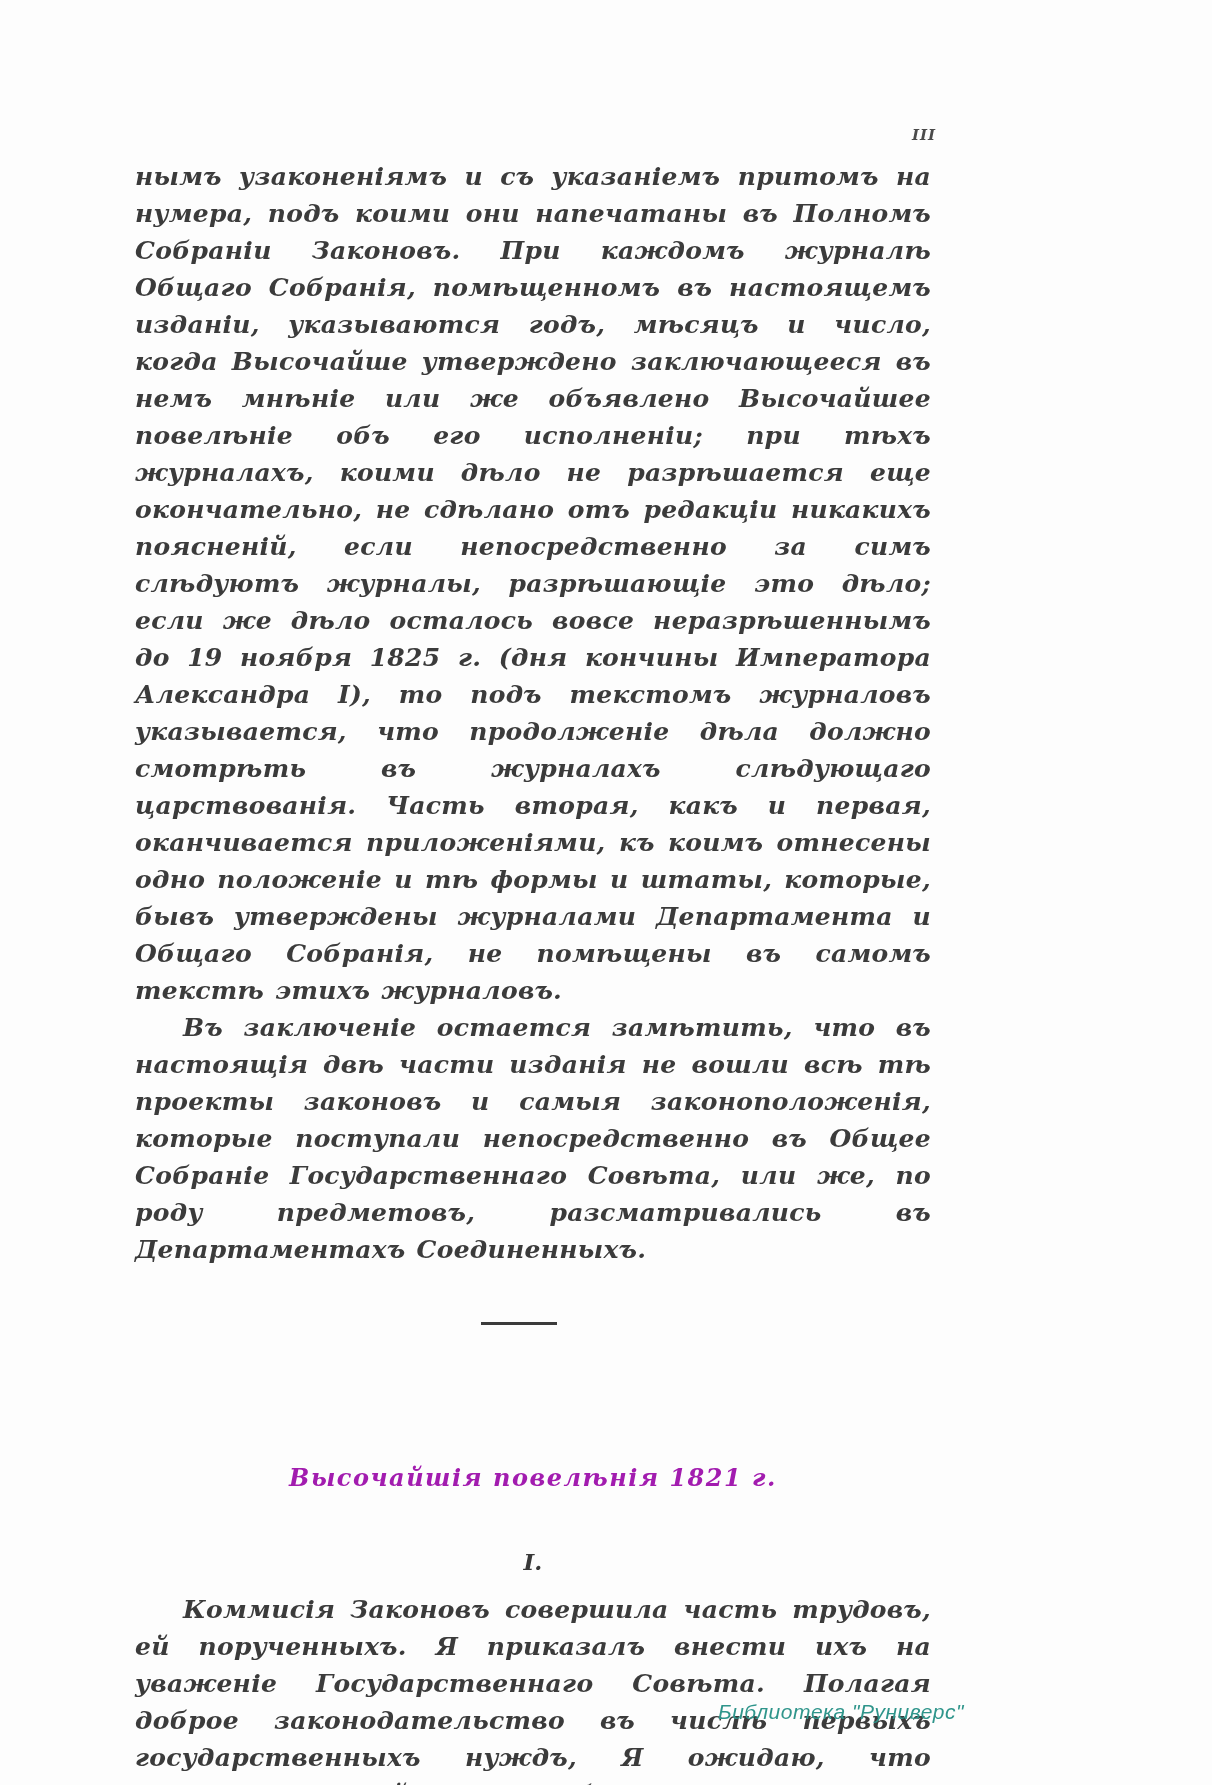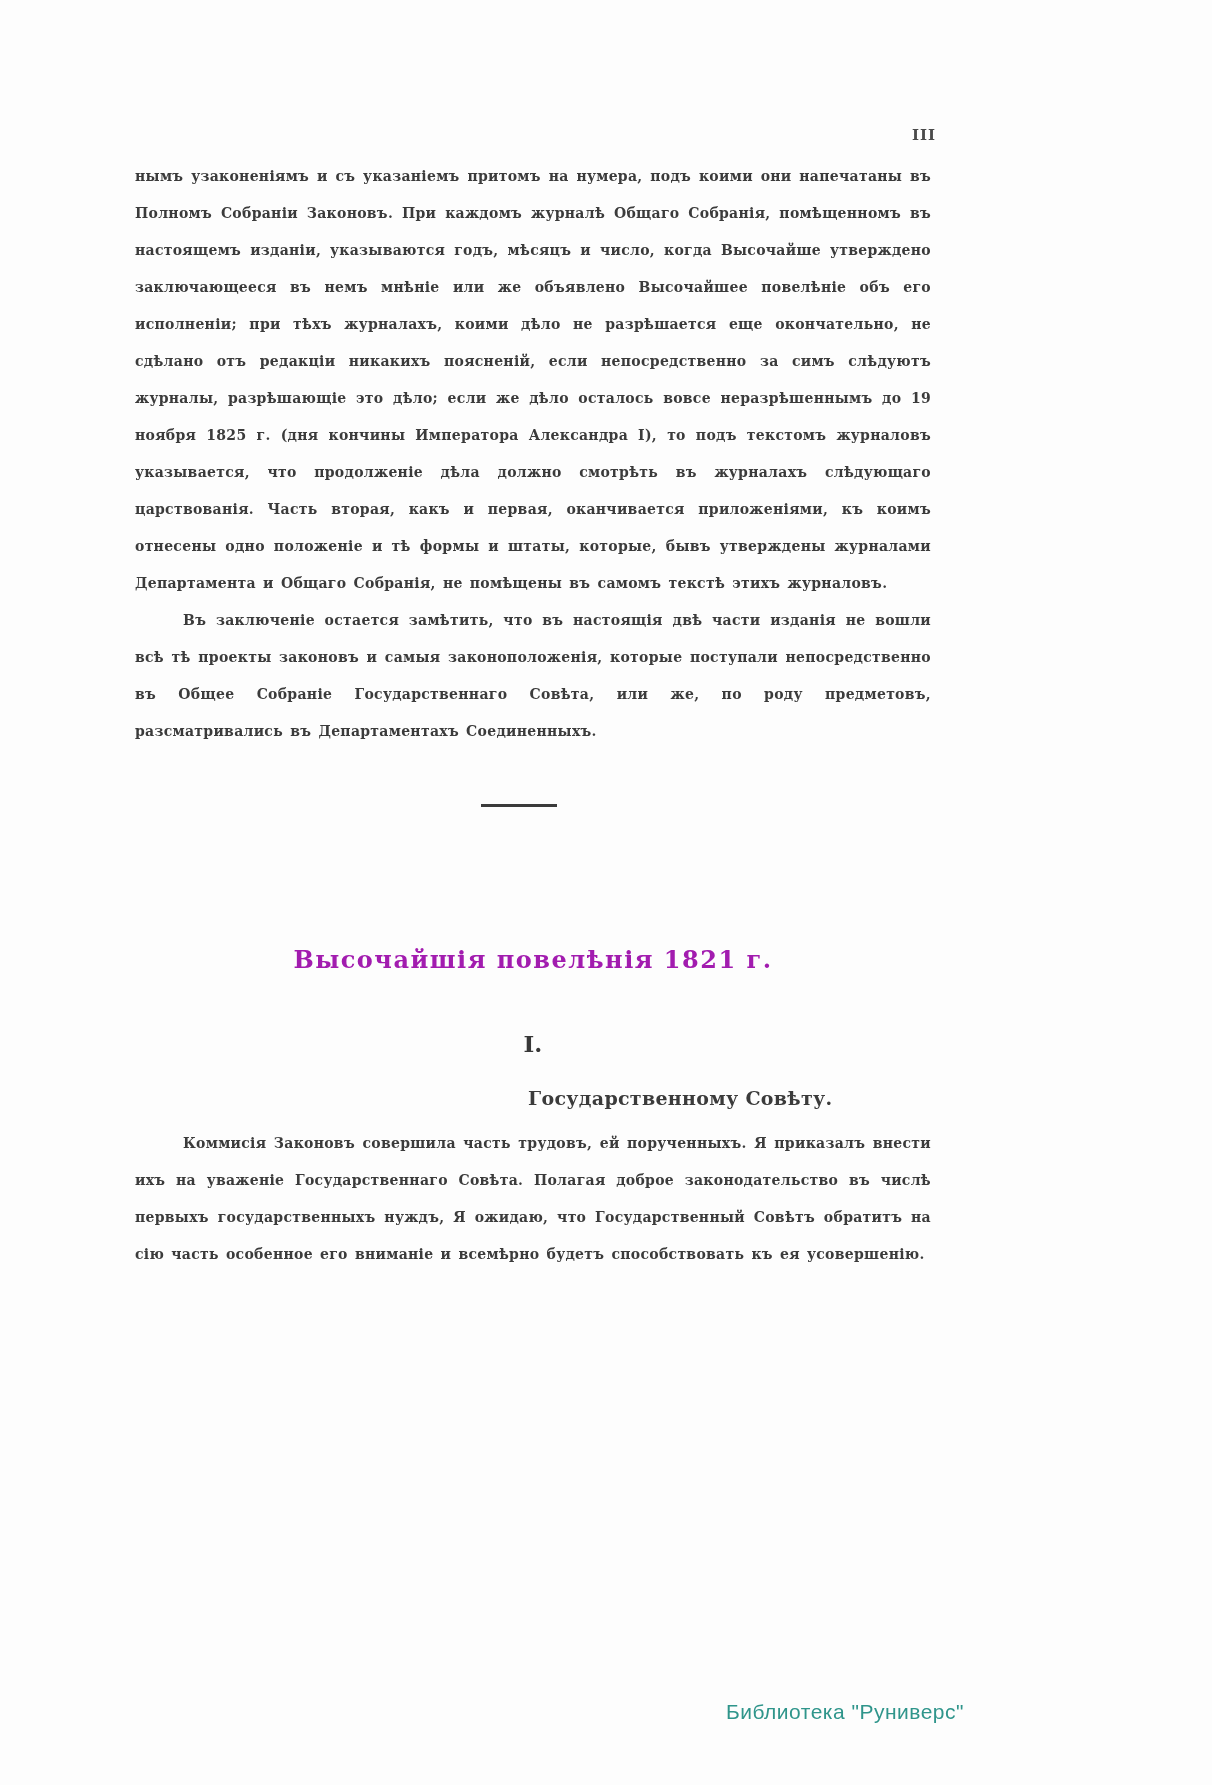--- a/index.html
+++ b/index.html
@@ -9,41 +9,42 @@
   }
 
   .page {
     position: relative;
     width: 1212px;
     height: 1785px;
     background: #fdfdfd;
     font-family: "DejaVu Serif", "Liberation Serif", serif;
     color: #3b3b3b;
     overflow: hidden;
+    font-style: italic;
   }
 
   .page-number {
     position: absolute;
     top: 126px;
     left: 912px;
     font-size: 15px;
     font-weight: bold;
     letter-spacing: 1px;
     color: #4a4a4a;
   }
 
   .text-block {
     position: absolute;
     top: 158px;
     left: 135px;
     width: 796px;
   }
 
   .para {
-    font-size: 14px;
+    font-size: 25px;
     line-height: 37px;
     font-weight: bold;
     text-align: justify;
     text-indent: 48px;
     letter-spacing: 0.3px;
     word-spacing: 2px;
     color: #3b3b3b;
   }
 
   .para.no-indent {
@@ -116,21 +117,20 @@
     <p class="para no-indent">нымъ узаконеніямъ и съ указаніемъ притомъ на нумера, подъ коими они напечатаны въ Полномъ Собраніи Законовъ. При каждомъ журналѣ Общаго Собранія, помѣщенномъ въ настоящемъ изданіи, указываются годъ, мѣсяцъ и число, когда Высочайше утверждено заключающееся въ немъ мнѣніе или же объявлено Высочайшее повелѣніе объ его исполненіи; при тѣхъ журналахъ, коими дѣло не разрѣшается еще окончательно, не сдѣлано отъ редакціи никакихъ поясненій, если непосредственно за симъ слѣдуютъ журналы, разрѣшающіе это дѣло; если же дѣло осталось вовсе неразрѣшеннымъ до 19 ноября 1825 г. (дня кончины Императора Александра I), то подъ текстомъ журналовъ указывается, что продолженіе дѣла должно смотрѣть въ журналахъ слѣдующаго царствованія. Часть вторая, какъ и первая, оканчивается приложеніями, къ коимъ отнесены одно положеніе и тѣ формы и штаты, которые, бывъ утверждены журналами Департамента и Общаго Собранія, не помѣщены въ самомъ текстѣ этихъ журналовъ.</p>
 
     <p class="para">Въ заключеніе остается замѣтить, что въ настоящія двѣ части изданія не вошли всѣ тѣ проекты законовъ и самыя законоположенія, которые поступали непосредственно въ Общее Собраніе Государственнаго Совѣта, или же, по роду предметовъ, разсматривались въ Департаментахъ Соединенныхъ.</p>
 
     <div class="divider"></div>
 
     <h1 class="section-heading">Высочайшія повелѣнія 1821 г.</h1>
 
     <div class="section-number">I.</div>
 
-    <div class="addressee">Государственному Совѣту.</div>
 
     <div class="body-paragraphs">
       <p class="para">Коммисія Законовъ совершила часть трудовъ, ей порученныхъ. Я приказалъ внести ихъ на уваженіе Государственнаго Совѣта. Полагая доброе законодательство въ числѣ первыхъ государственныхъ нуждъ, Я ожидаю, что Государственный Совѣтъ обратитъ на сію часть особенное его вниманіе и всемѣрно будетъ способствовать къ ея усовершенію.</p>
 
 
     </div>
 
   </div>
 
   <div class="watermark">Библиотека "Руниверс"</div>

